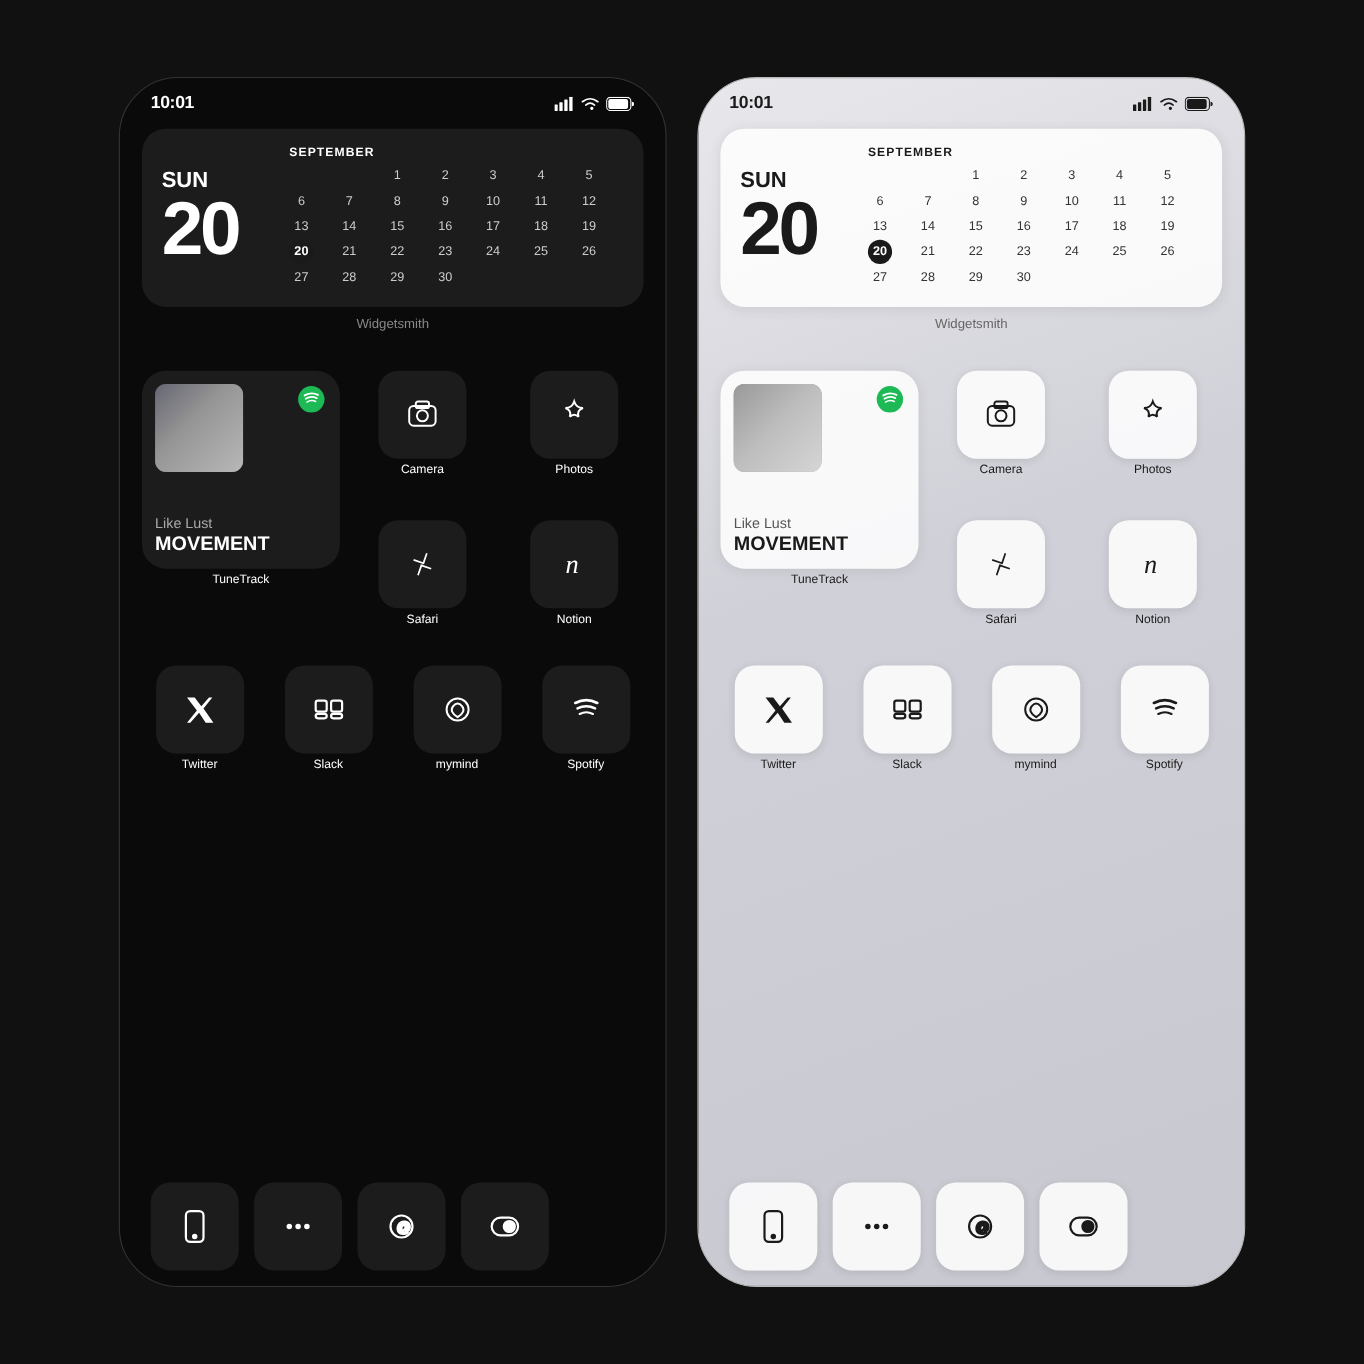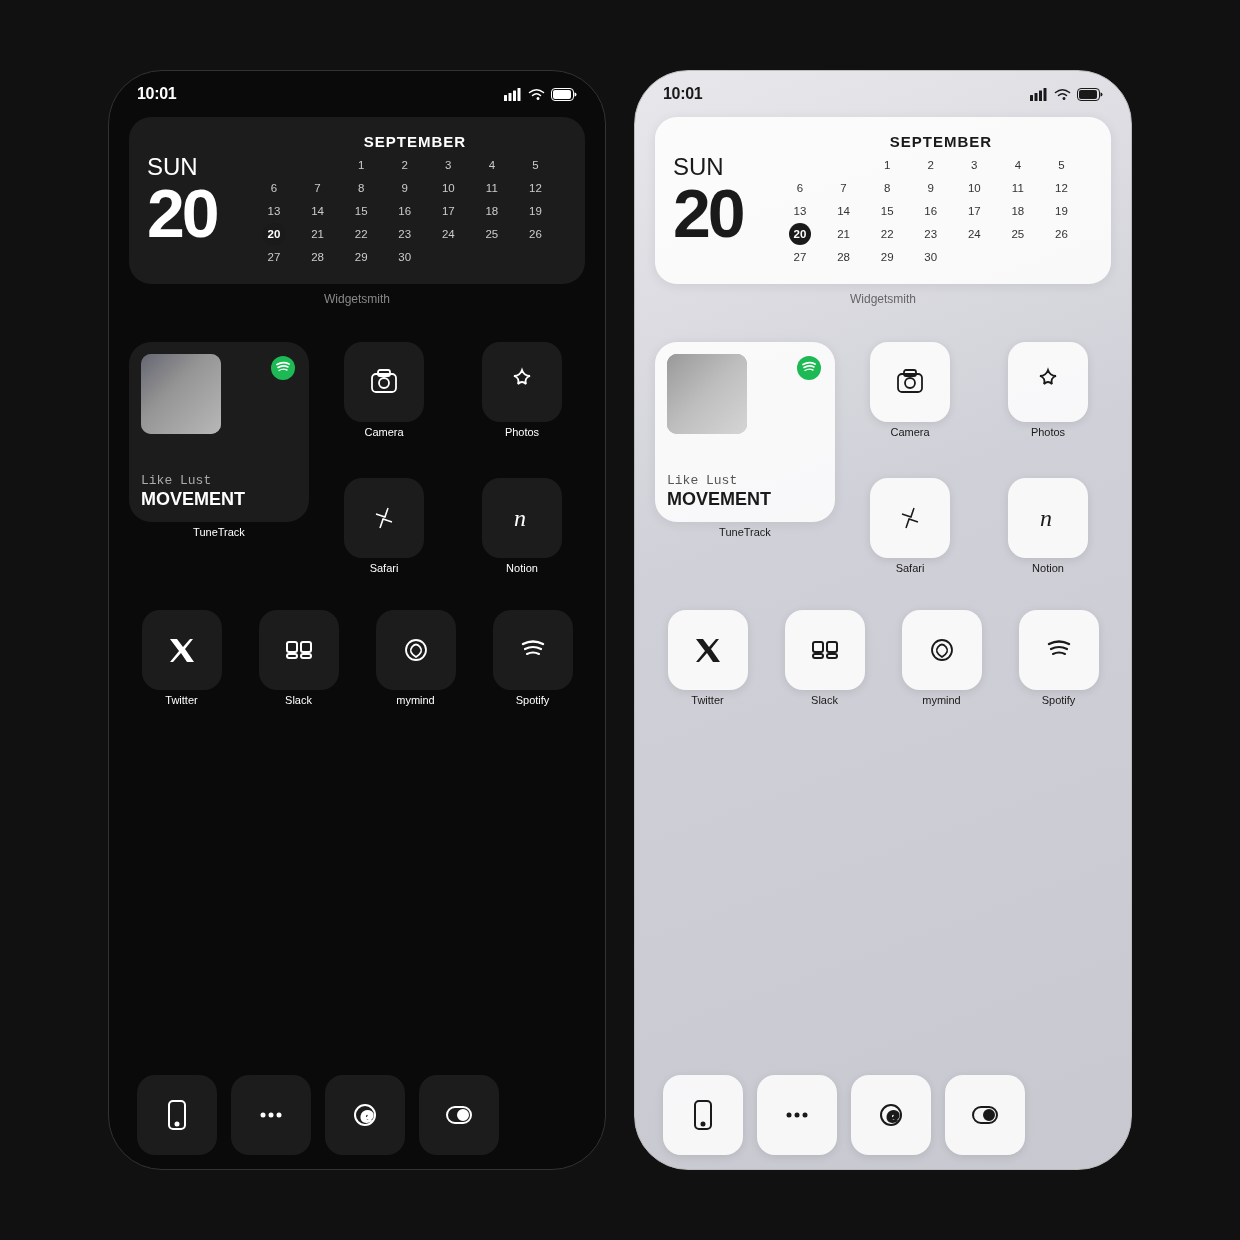--- a/index.html
+++ b/index.html
@@ -97,22 +97,22 @@
     }
 
     .cal-left {
       display: flex;
       flex-direction: column;
       justify-content: center;
       min-width: 100px;
     }
 
     .cal-day-name {
-      font-size: 24px;
-      font-weight: 400;
+      font-size: 20px;
+      font-weight: 700;
       line-height: 1;
     }
     .phone-dark .cal-day-name { color: #fff; }
     .phone-light .cal-day-name { color: #1a1a1a; }
 
     .cal-day-num {
       font-size: 68px;
       font-weight: 800;
       line-height: 1;
       letter-spacing: -3px;
@@ -120,24 +120,24 @@
     .phone-dark .cal-day-num { color: #fff; }
     .phone-light .cal-day-num { color: #1a1a1a; }
 
     .cal-right {
       flex: 1;
       display: flex;
       flex-direction: column;
     }
 
     .cal-month {
-      font-size: 15px;
+      font-size: 11px;
       font-weight: 600;
       letter-spacing: 1px;
-      text-align: center;
+      text-align: left;
       margin-bottom: 4px;
     }
     .phone-dark .cal-month { color: #fff; }
     .phone-light .cal-month { color: #1a1a1a; }
 
     .cal-grid {
       display: grid;
       grid-template-columns: repeat(7, 1fr);
       gap: 1px;
       flex: 1;
@@ -233,21 +233,20 @@
     }
 
     .tunetrack-info {
       margin-top: auto;
     }
 
     .tunetrack-title {
       font-size: 13px;
       font-weight: 500;
       line-height: 1.2;
-      font-family: Liberation Mono, monospace;
     }
     .phone-dark .tunetrack-title { color: #aaa; }
     .phone-light .tunetrack-title { color: #555; }
 
     .tunetrack-song {
       font-size: 18px;
       font-weight: 700;
     }
     .phone-dark .tunetrack-song { color: #fff; }
     .phone-light .tunetrack-song { color: #1a1a1a; }

